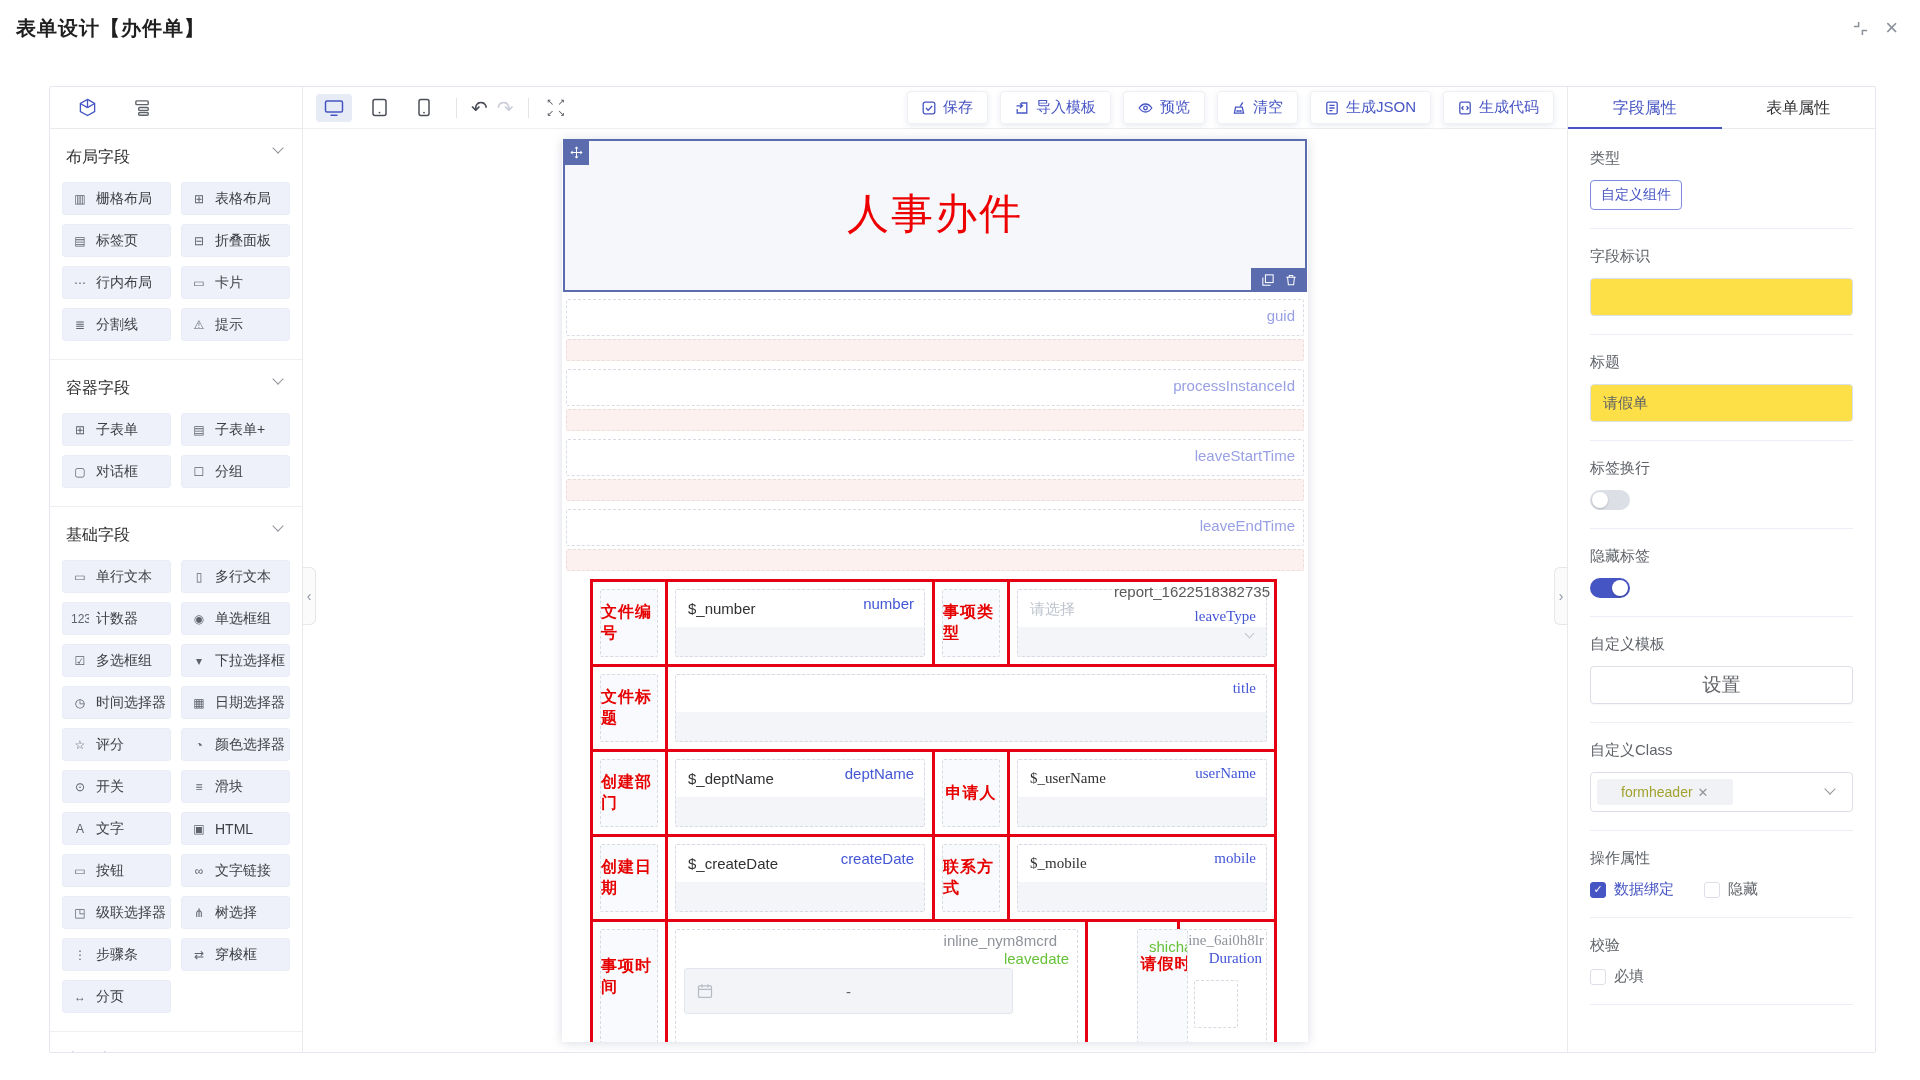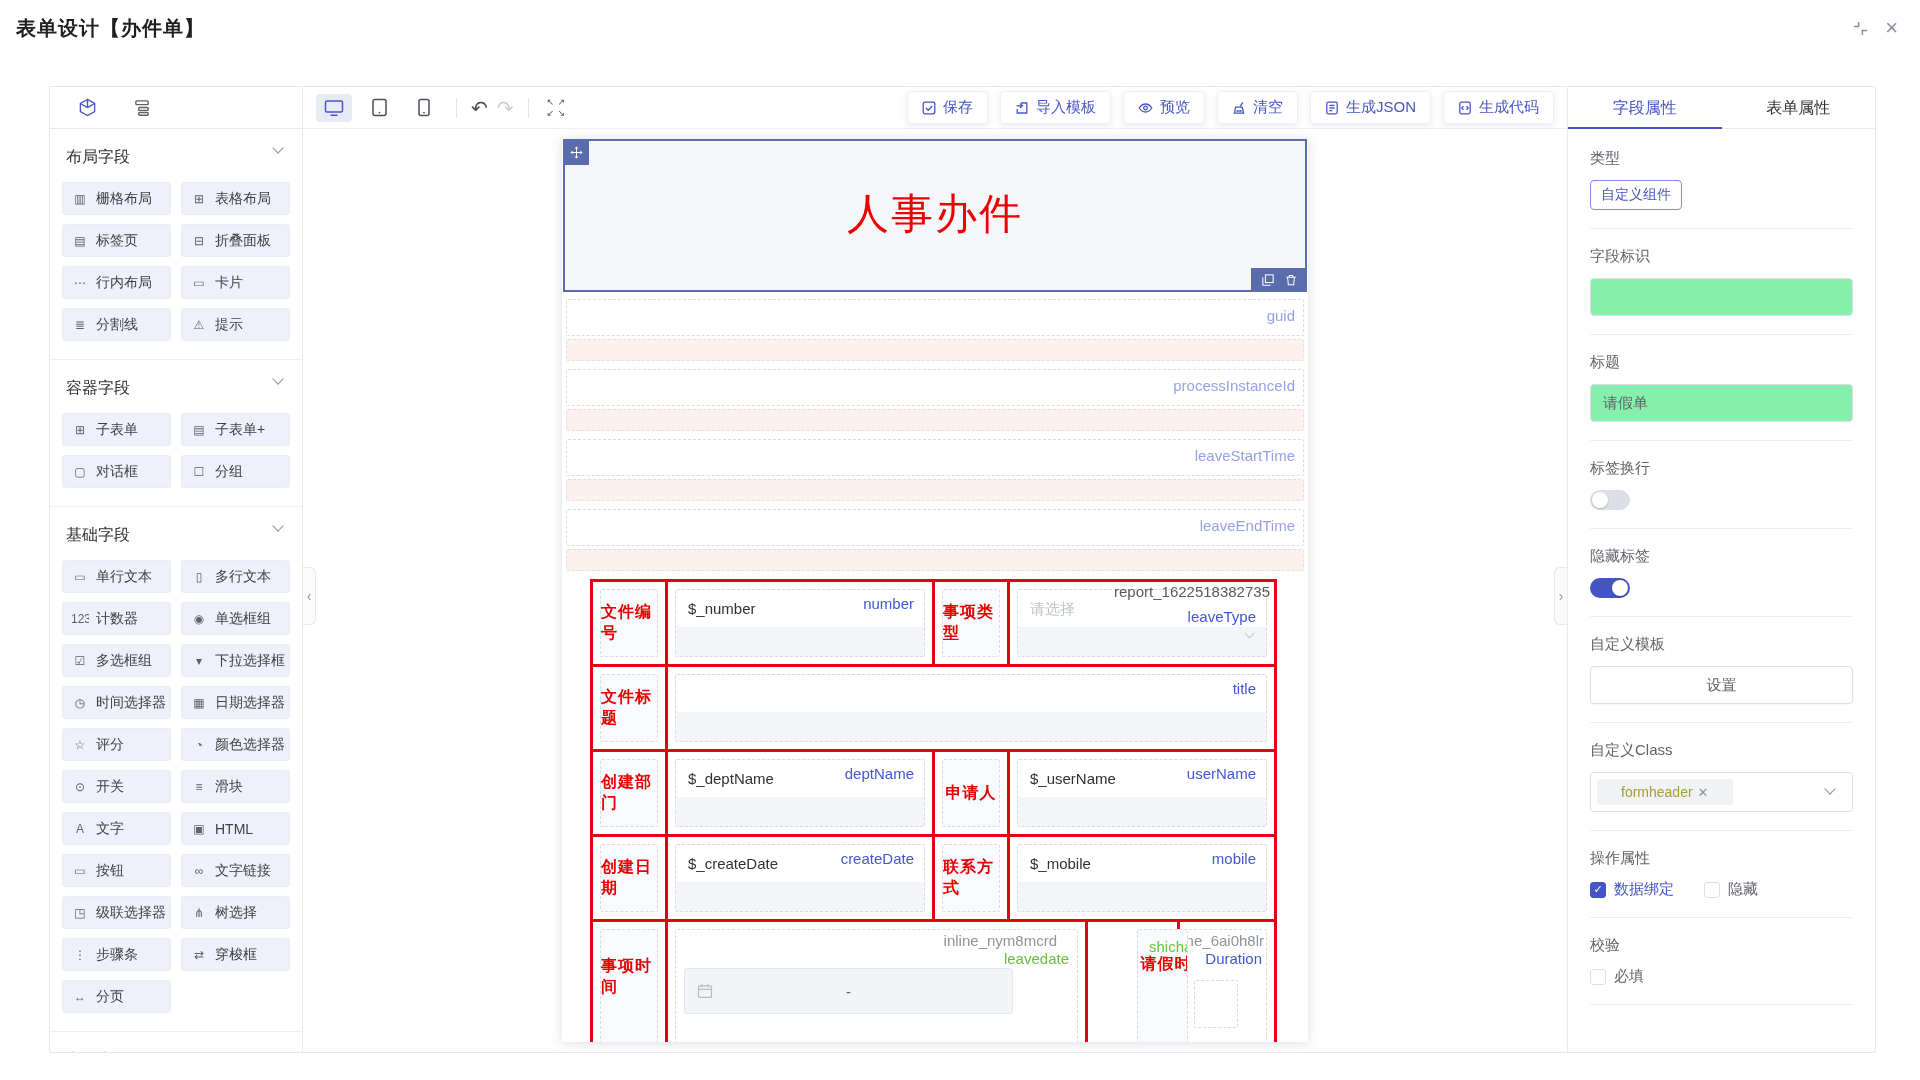--- a/index.html
+++ b/index.html
@@ -59,21 +59,21 @@
   .hf-box { height:37px; background:#fff; border:1px dashed #d8dce4; border-radius:2px; position:relative; margin-bottom:3px; }
   .hf-label { position:absolute; right:8px; top:7px; font-size:15px; color:#99a0e4; }
   .hf-strip { height:22px; background:#fcf1ef; border:1px dashed #eadcd9; border-radius:2px; margin-bottom:8px; }
 
   
   .red-table { position:absolute; top:440px; left:28px; width:687px; border:3px solid #e60013; }
   .report-id { position:absolute; top:444px; right:38px; font-size:15px; color:#5a5a5a; z-index:4; }
   .t-row { display:flex; border-bottom:3px solid #e60013; height:85px; }
   .t-row.last { border-bottom:none; height:142px; }
   .t-cell { position:relative; padding:7px; border-right:3px solid #e60013; }
-  .t-cell:last-child { border-right:none; }
+  .t-cell:last-child { border-right:none;font-family:Liberation Serif, serif; }
   .c-lab { width:75px; flex:none; }
   .c-fld { flex:1; min-width:0; }
   .c-date { width:420px; flex:none; }
   .c-durlab { width:92px; flex:none; }
   .cell-box { width:100%; height:100%; border:1px dashed #d6dae2; border-radius:2px; position:relative; overflow:hidden; }
   .label-box { background:#f8fafd; display:flex; align-items:center; justify-content:center; }
   .red-label { color:#e60000; font-size:16px; font-weight:700; letter-spacing:1px; }
   .field-box { background:#f3f5f9; }
   .input-strip { position:absolute; top:0; left:0; right:0; height:37px; background:#fff; }
   .f-value { position:absolute; left:12px; top:10px; font-size:15px; color:#303133; }
@@ -90,26 +90,26 @@
   
   .right-panel { width:308px; flex:none; border-left:1px solid #eaeaea; display:flex; flex-direction:column; overflow:hidden; }
   .rp-tabs { height:42px; flex:none; display:flex; border-bottom:1px solid #eaeaea; }
   .rp-tab { flex:1; text-align:center; line-height:41px; font-size:16px; color:#303133; cursor:pointer; position:relative; }
   .rp-tab.active { color:#4655c4; }
   .rp-tab.active::after { content:""; position:absolute; left:0; right:0; bottom:-1px; height:2px; background:#4655c4; }
   .rp-body { flex:1; overflow:hidden; padding:20px 22px; }
   .rp-label { font-size:15px; color:#5f6368; margin-bottom:12px; }
   .rp-divider { height:1px; background:#ebeef5; margin:18px 0; }
   .type-tag { display:inline-block; border:1px solid #7d8ce0; color:#4655c4; font-size:14px; padding:5px 10px; border-radius:4px; background:#fff; }
-  .rp-input { width:100%; height:38px; border:1px solid #dcdfe6; border-radius:4px; padding:0 12px; font-size:15px; color:#606266; outline:none; background:#86efac; font-family:"Liberation Sans",sans-serif; }
+  .rp-input { width:100%; height:38px; border:1px solid #dcdfe6; border-radius:4px; padding:0 12px; font-size:15px; color:#606266; outline:none; background:#fde047; font-family:"Liberation Sans",sans-serif; }
   .toggle { width:40px; height:20px; border-radius:10px; background:#dcdfe6; position:relative; cursor:pointer; }
   .toggle::after { content:""; position:absolute; width:16px; height:16px; background:#fff; border-radius:50%; top:2px; left:2px; box-shadow:0 1px 2px rgba(0,0,0,.2); }
   .toggle.on { background:#4655c4; }
   .toggle.on::after { left:22px; }
-  .rp-btn { width:100%; height:38px; border:1px solid #dcdfe6; border-radius:4px; background:#fff; font-size:15px; color:#606266; cursor:pointer; box-shadow:0 1px 2px rgba(0,0,0,.04); font-family:"Liberation Sans",sans-serif; }
+  .rp-btn { width:100%; height:38px; border:1px solid #dcdfe6; border-radius:4px; background:#fff; font-size:19px; color:#606266; cursor:pointer; box-shadow:0 1px 2px rgba(0,0,0,.04); font-family:"Liberation Sans",sans-serif; }
   .rp-select { height:40px; border:1px solid #dcdfe6; border-radius:4px; display:flex; align-items:center; padding:0 28px 0 6px; position:relative; background:#fff; cursor:pointer; }
   .rp-select .chev-down { position:absolute; right:14px; top:15px; }
   .class-chip { background:#f0f2f5; border-radius:3px; padding:5px 24px; font-size:14px; color:#a2a22e; display:flex; align-items:center; gap:5px; }
   .chip-x { color:#909399; font-size:13px; cursor:pointer; line-height:1; }
   .cb-row { display:flex; align-items:center; gap:30px; }
   .cb-wrap { display:flex; align-items:center; cursor:pointer; }
   .cb { width:16px; height:16px; border:1px solid #dcdfe6; border-radius:3px; background:#fff; display:inline-flex; align-items:center; justify-content:center; font-size:11px; color:transparent; }
   .cb.checked { background:#4655c4; border-color:#4655c4; color:#fff; }
   .cb-label { font-size:15px; color:#5f6368; margin-left:8px; }
   .cb-label.blue { color:#4655c4; }

